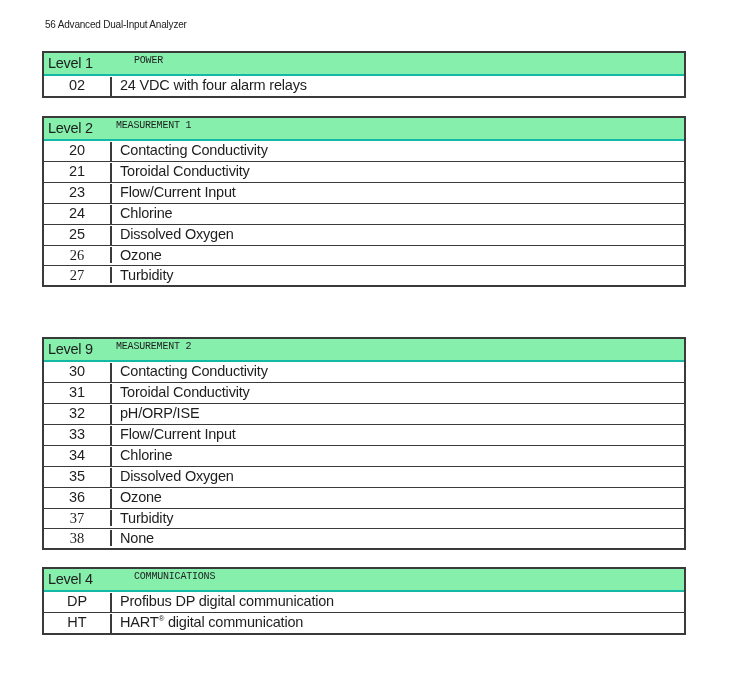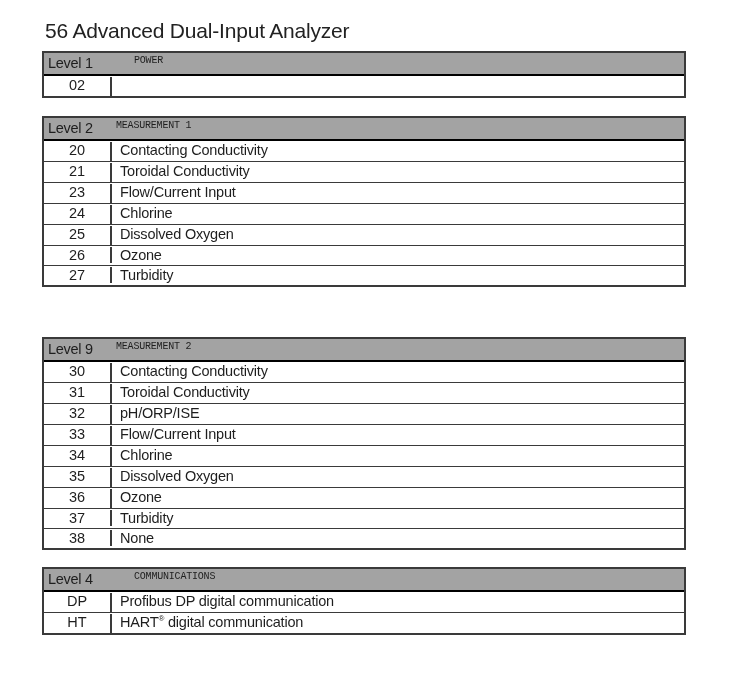--- a/index.html
+++ b/index.html
@@ -1,43 +1,44 @@
 <!DOCTYPE html>
 <html><head>
 <meta charset="utf-8">
 <style>
   html, body { margin: 0; padding: 0; background: #ffffff; }
   body { width: 738px; height: 700px; position: relative; overflow: hidden;
          font-family: "Liberation Sans", "DejaVu Sans", sans-serif; color: #1e1e1e; }
-  .title { position: absolute; left: 45px; top: 19px; font-size: 21px; letter-spacing: -0.2px; color: #222; }
+  .title { position: absolute; left: 45px; top: 19px; font-size: 10px; letter-spacing: -0.2px; color: #222; }
   .tbl { position: absolute; left: 42px; width: 640px; border: 2px solid #3a3a3a; border-collapse: collapse; }
-  .tbl .hdr { height: 21px; background: #a3a3a3; border-bottom: 2px solid #000000; position: relative; }
+  .tbl .hdr { height: 21px; background: #86efac; border-bottom: 2px solid #14b8a6; position: relative; }
   .tbl .hdr .lvl { position: absolute; left: 4px; top: 2px; font-size: 14.5px; letter-spacing: -0.3px; }
   .tbl .hdr .cat { position: absolute; top: 2px; font-size: 10px; letter-spacing: -0.2px; font-family: Liberation Mono, monospace; }
   .tbl .row { height: 20px; position: relative; border-bottom: 1.5px solid #3a3a3a; }
   .tbl .row:last-child { border-bottom: none; }
   .tbl .row .code { position: absolute; left: 0; width: 66px; top: 1px; text-align: center; font-size: 14.5px; border-right: 2px solid #3a3a3a; height: 20px; }
   .tbl .row .desc { position: absolute; left: 76px; top: 1px; font-size: 14.5px; letter-spacing: -0.2px; white-space: nowrap; }
   .tbl .row.tight { height: 19px; }
-  .tbl .row.tight .code { height: 16px; }
+  .tbl .row.tight .code { height: 16px; font-family: Liberation Serif, serif; }
   sup { font-size: 8px; vertical-align: 6px; }
 </style>
 </head>
 <body>
 
 <div class="title">56 Advanced Dual-Input  Analyzer</div>
 
 <div id="tables-root">
     <div class="tbl" style="top: 51px;">
       <div class="hdr">
         <span class="lvl">Level 1</span>
         <span class="cat" style="left: 90px;">POWER</span>
       </div>
       <div class="row">
         <span class="code">02</span>
+        <span class="desc">24 VDC with four alarm relays</span>
       </div>
     </div>
     <div class="tbl" style="top: 116px;">
       <div class="hdr">
         <span class="lvl">Level 2</span>
         <span class="cat" style="left: 72px;">MEASUREMENT 1</span>
       </div>
       <div class="row">
         <span class="code">20</span>
         <span class="desc">Contacting Conductivity</span>

